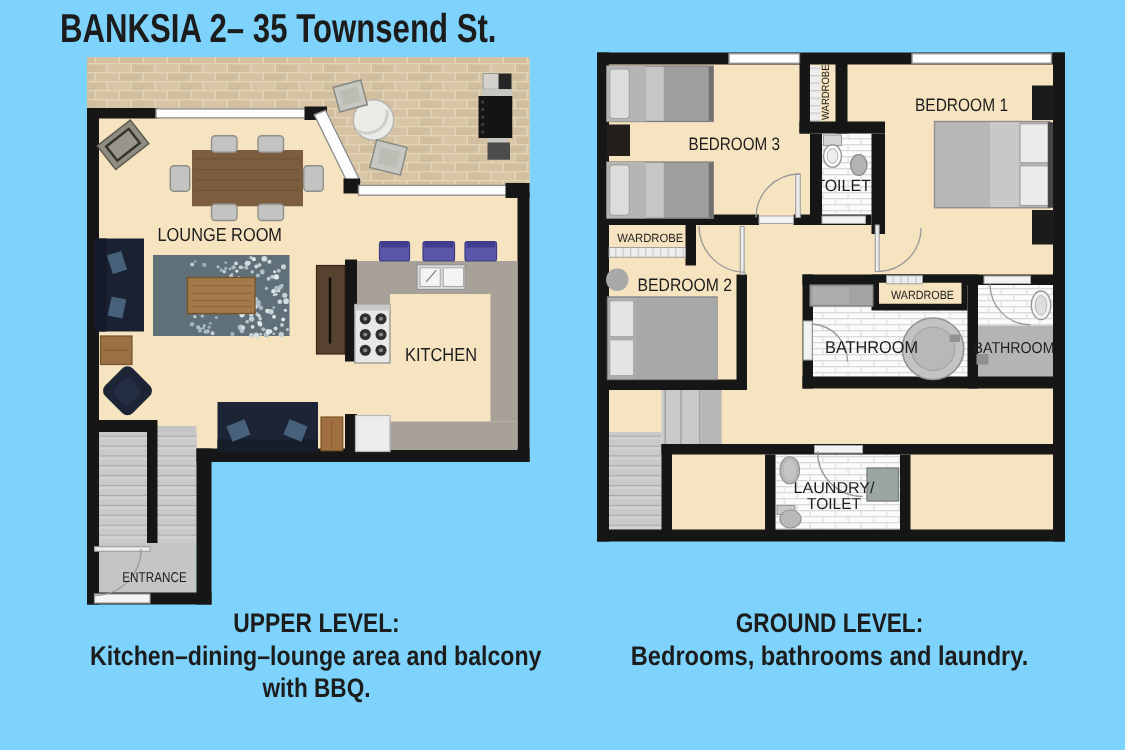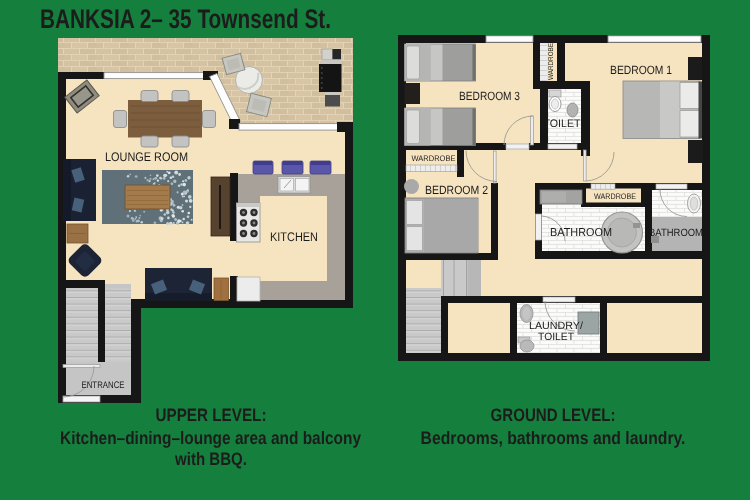--- a/index.html
+++ b/index.html
@@ -1,16 +1,16 @@
 <!DOCTYPE html>
 <html><head>
 <meta charset="utf-8">
 <style>
 html,body{margin:0;padding:0;background:#fff;-webkit-font-smoothing:antialiased;}
-#page{position:relative;width:750px;height:500px;background:#15803d;overflow:hidden;transform:translateZ(0);
+#page{position:relative;width:750px;height:500px;background:#7dd3fc;overflow:hidden;transform:translateZ(0);
 font-family:"Liberation Sans",sans-serif;}
 svg text{font-family:"Liberation Sans",sans-serif;fill:#1c1c1c;text-rendering:geometricPrecision;opacity:0.999;}
 </style>
 </head>
 <body>
 <div id="page">
 <svg width="750" height="500" viewBox="0 0 750 500">
 <defs>
 <pattern id="brick" width="32" height="12" patternUnits="userSpaceOnUse">
 <rect width="32" height="12" fill="#e2d5b6"></rect>

